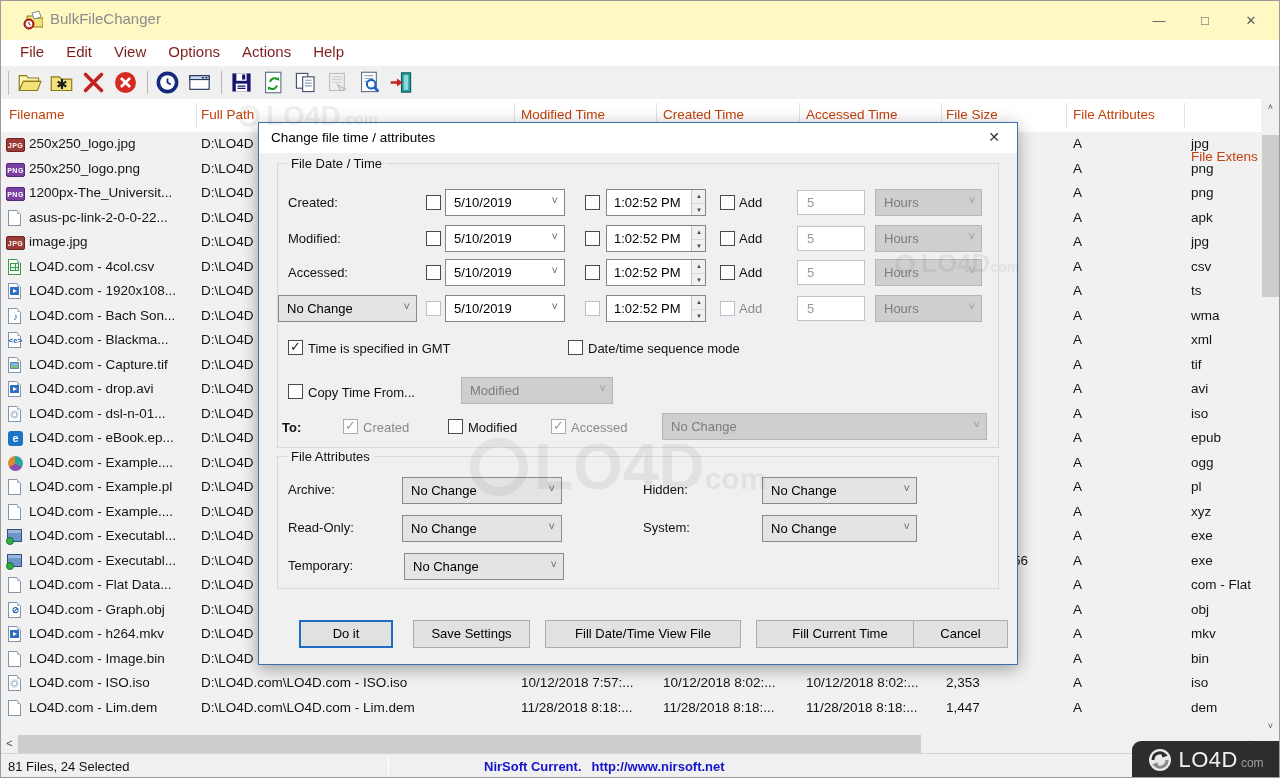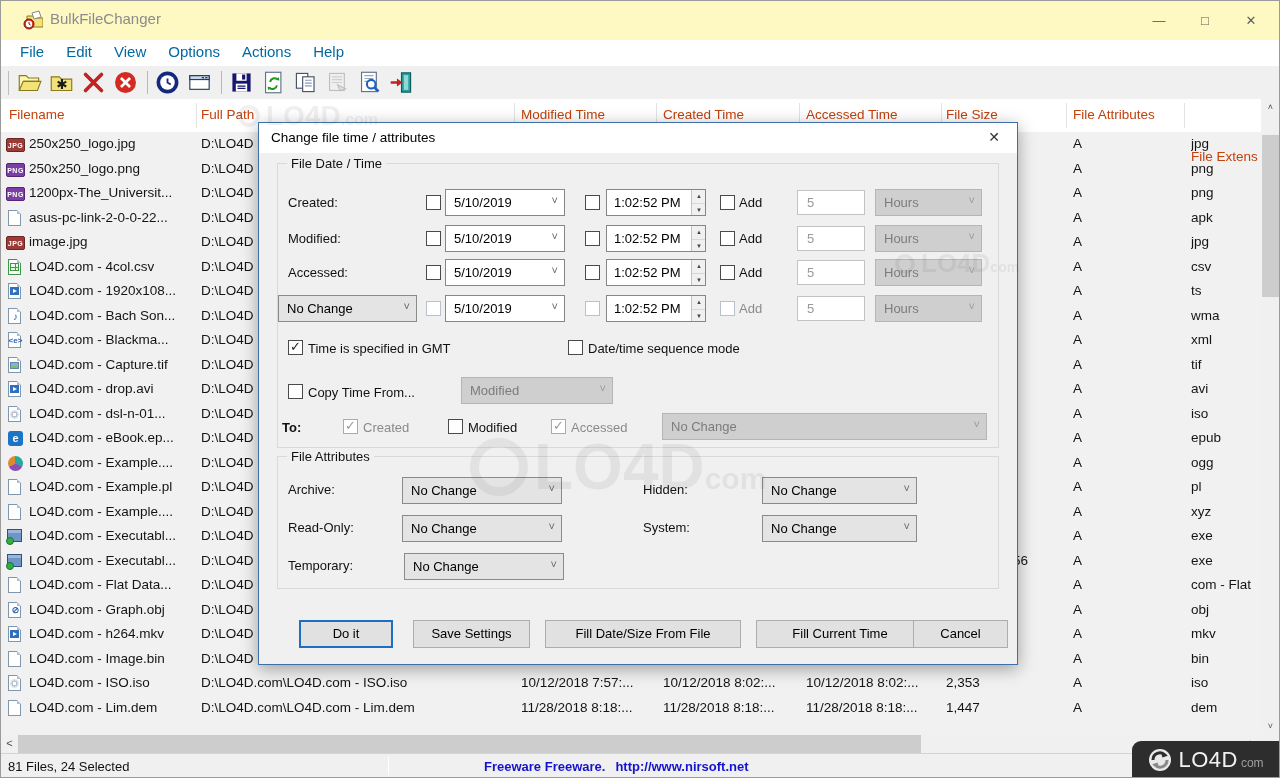--- a/index.html
+++ b/index.html
@@ -11,21 +11,21 @@
   .titlebar{position:absolute;top:0;left:0;right:0;height:40px;background:#fef9c3;}
   .app-icon{position:absolute;left:23px;top:10px;width:20px;height:20px;}
   .title-text{position:absolute;left:50px;top:10px;font-size:15px;color:#8b8b8b;}
   .caption{position:absolute;top:0;right:6px;height:40px;display:flex;align-items:center;}
   .cap-btn{width:46px;height:34px;display:flex;align-items:center;justify-content:center;
     color:#5c5c5c;font-size:13px;}
 
   
   .menubar{position:absolute;top:40px;left:0;right:0;height:26px;background:#fff;
     display:flex;padding-left:9px;}
-  .menu-item{padding:3px 11px;font-size:15px;color:#0369a1;}
+  .menu-item{padding:3px 11px;font-size:15px;color:#7f1d1d;}
 
   
   .toolbar{position:absolute;top:66px;left:0;right:0;height:33px;background:#f0f0f0;
     display:flex;align-items:center;padding-left:8px;}
   .tb-grip{width:1px;height:24px;background:#bdbdbd;margin-right:8px;}
   .tb-btn{width:25px;height:25px;margin-right:7px;}
   .tb-btn svg{width:100%;height:100%;}
   .tb-sep{width:1px;height:23px;background:#b8b8b8;margin:0 7px 0 2px;}
 
   
@@ -513,21 +513,21 @@
   <span class="harrow" style="left:0">˂</span>
   <span class="hthumb"></span>
   <span class="harrow" style="right:0">˃</span>
 </div>
 <div class="hcorner"></div>
 
 <div class="statusbar">
   <span class="status-files">81 Files, 24 Selected</span>
   <span class="status-div"></span>
   <span class="status-link">
-    <span>Freeware Freeware.</span><span>http://www.nirsoft.net</span>
+    <span>NirSoft Current.</span><span>http://www.nirsoft.net</span>
   </span>
 </div>
 
 <div class="lo4d-logo">
   <svg width="24" height="24" viewBox="0 0 24 24">
     <circle cx="12" cy="12" r="11" fill="#e9e9e9"></circle>
     <path d="M5 12a7 7 0 0 1 12-5l-3 1" fill="none" stroke="#2d2d2d" stroke-width="3"></path>
     <path d="M19 12a7 7 0 0 1-12 5l3-1" fill="none" stroke="#8a8a8a" stroke-width="3"></path>
   </svg>
   <span class="logo-big">LO4D</span>
@@ -638,17 +638,17 @@
       <div class="combo combo-gray" style="left: 124px; top: 58px; width: 160px;">No Change<span class="chev">˅</span></div>
       <span class="dlabel" style="left: 365px; top: 63px;">System:</span>
       <div class="combo combo-gray" style="left: 484px; top: 58px; width: 155px;">No Change<span class="chev">˅</span></div>
       <span class="dlabel" style="left: 10px; top: 101px;">Temporary:</span>
       <div class="combo combo-gray" style="left: 126px; top: 96px; width: 160px;">No Change<span class="chev">˅</span></div>
     </div>
 
   <div id="dlgbuttons">
       <div class="dlg-btn default" style="left: 40px; width: 94px;">Do it</div>
       <div class="dlg-btn" style="left: 154px; width: 117px;">Save Settings</div>
-      <div class="dlg-btn" style="left: 286px; width: 196px;">Fill Date/Size From File</div>
+      <div class="dlg-btn" style="left: 286px; width: 196px;">Fill Date/Time View File</div>
       <div class="dlg-btn" style="left: 497px; width: 168px;">Fill Current Time</div>
       <div class="dlg-btn" style="left: 654px; width: 95px;">Cancel</div>
     </div>
 </div>
 
 </body></html>

